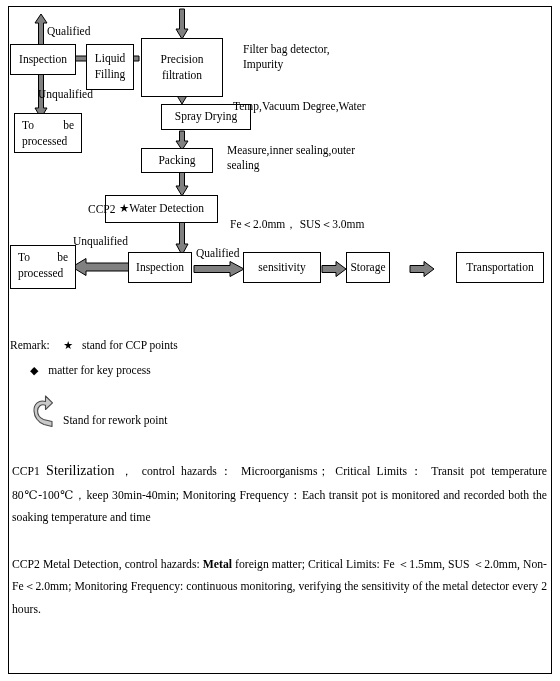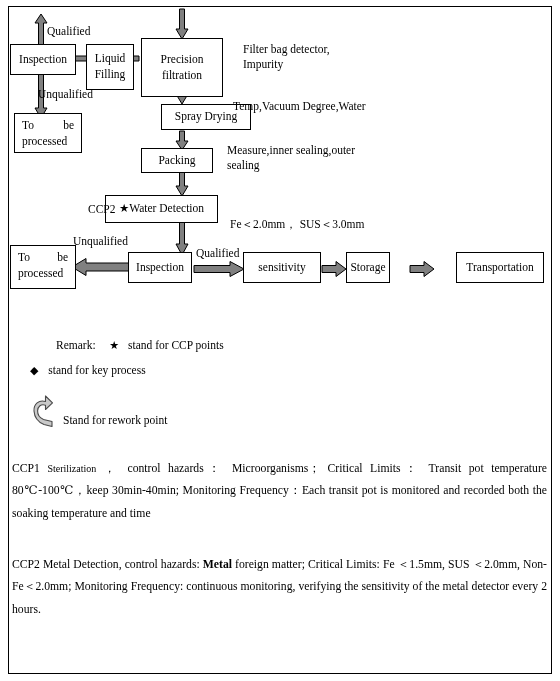--- a/index.html
+++ b/index.html
@@ -73,21 +73,21 @@
     overflow: visible;
   }
   
   .para {
     position: absolute;
     font-size: 11.7px;
     line-height: 1.92;
     text-align: justify;
     color: #000;
   }
-  .para .sm { font-size: 10px; margin-top: 38px; }
+  .para .sm { font-size: 14px; margin-top: 38px; }
   .para b { font-weight: bold; }
   .remark-wrap {
     position: absolute;
     font-size: 11.5px;
     line-height: 1.6;
   }
   .sym-star { font-size: 11px; }
   .sym-diamond { font-size: 11px; }
 </style>
 </head>
@@ -239,32 +239,32 @@
   <div class="label" style="left:243px; top:42px;">Filter bag detector,</div>
   <div class="label" style="left:243px; top:57px;">Impurity</div>
 
   <div class="label" style="left:233px; top:99px;">Temp,Vacuum Degree,Water</div>
 
   <div class="label" style="left:227px; top:143px;">Measure,inner    sealing,outer</div>
   <div class="label" style="left:227px; top:158px;">sealing</div>
 
   <div class="label" style="left:230px; top:217px;">Fe＜2.0mm， SUS＜3.0mm</div>
 
-  <div class="remark-wrap" style="left:10px; top:336px;margin-left:46px;">
+  <div class="remark-wrap" style="left:10px; top:336px;">
     <span>Remark:</span>
     <span style="display:inline-block;width:8px;"></span>
     <span class="sym-star">★</span>
     <span style="display:inline-block;width:3px;"></span>
     <span>stand for CCP points</span>
   </div>
 
   <div class="remark-wrap" style="left:30px; top:361px;">
     <span class="sym-diamond">◆</span>
     <span style="display:inline-block;width:4px;"></span>
-    <span>stand for    key process</span>
+    <span>matter for    key process</span>
   </div>
 
   <div class="arrow" style="left:30px; top:396px; width:28px; height:34px;">
     <svg width="28" height="34" viewBox="0 0 28 34">
       <path d="M15.5 5.5 C 9 3.5, 3.5 8, 4 15 C 4.4 21.5, 8 26, 14 28.5 L 22 30.5
                L 22 25.5 L 13.5 23.5 C 9.5 21.8, 7.5 18.5, 7.6 14.8
                C 7.8 10.5, 11 7.5, 15.5 9.2 L 15.5 13.5 L 22.5 6.8 L 15.5 0 Z" fill="#c9c9c9" stroke="#4a4a4a" stroke-width="1.1" stroke-linejoin="round"></path>
     </svg>
   </div>
 

